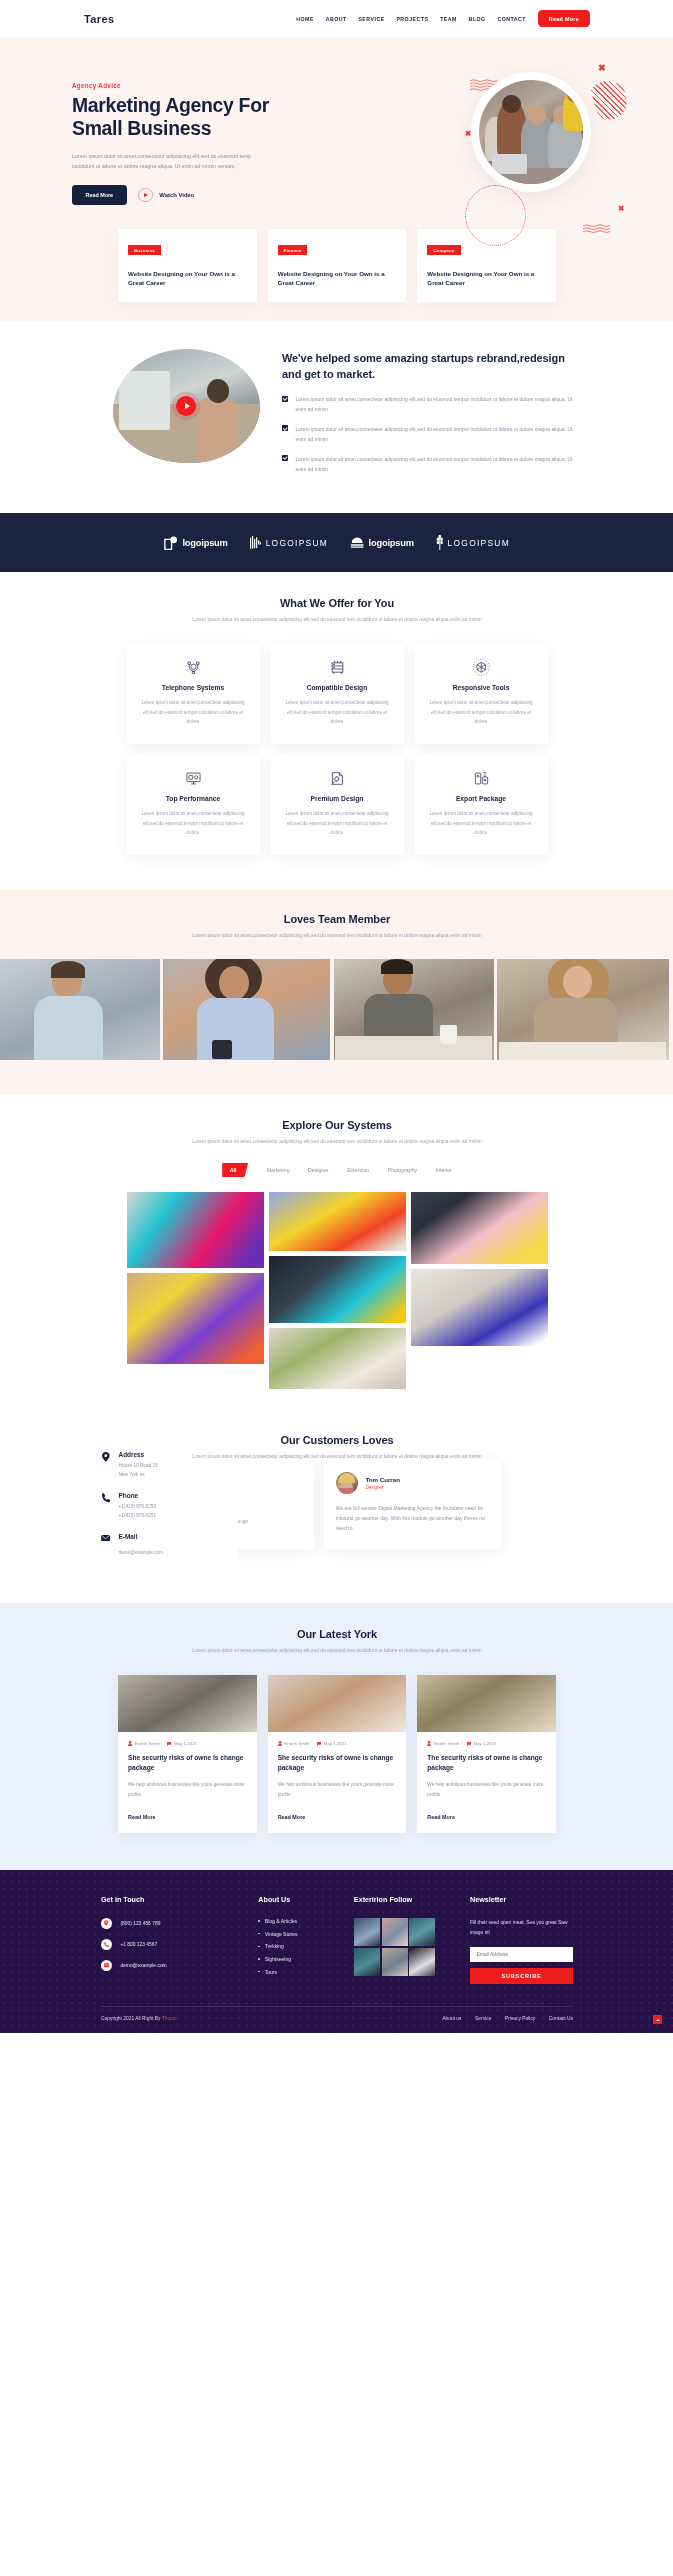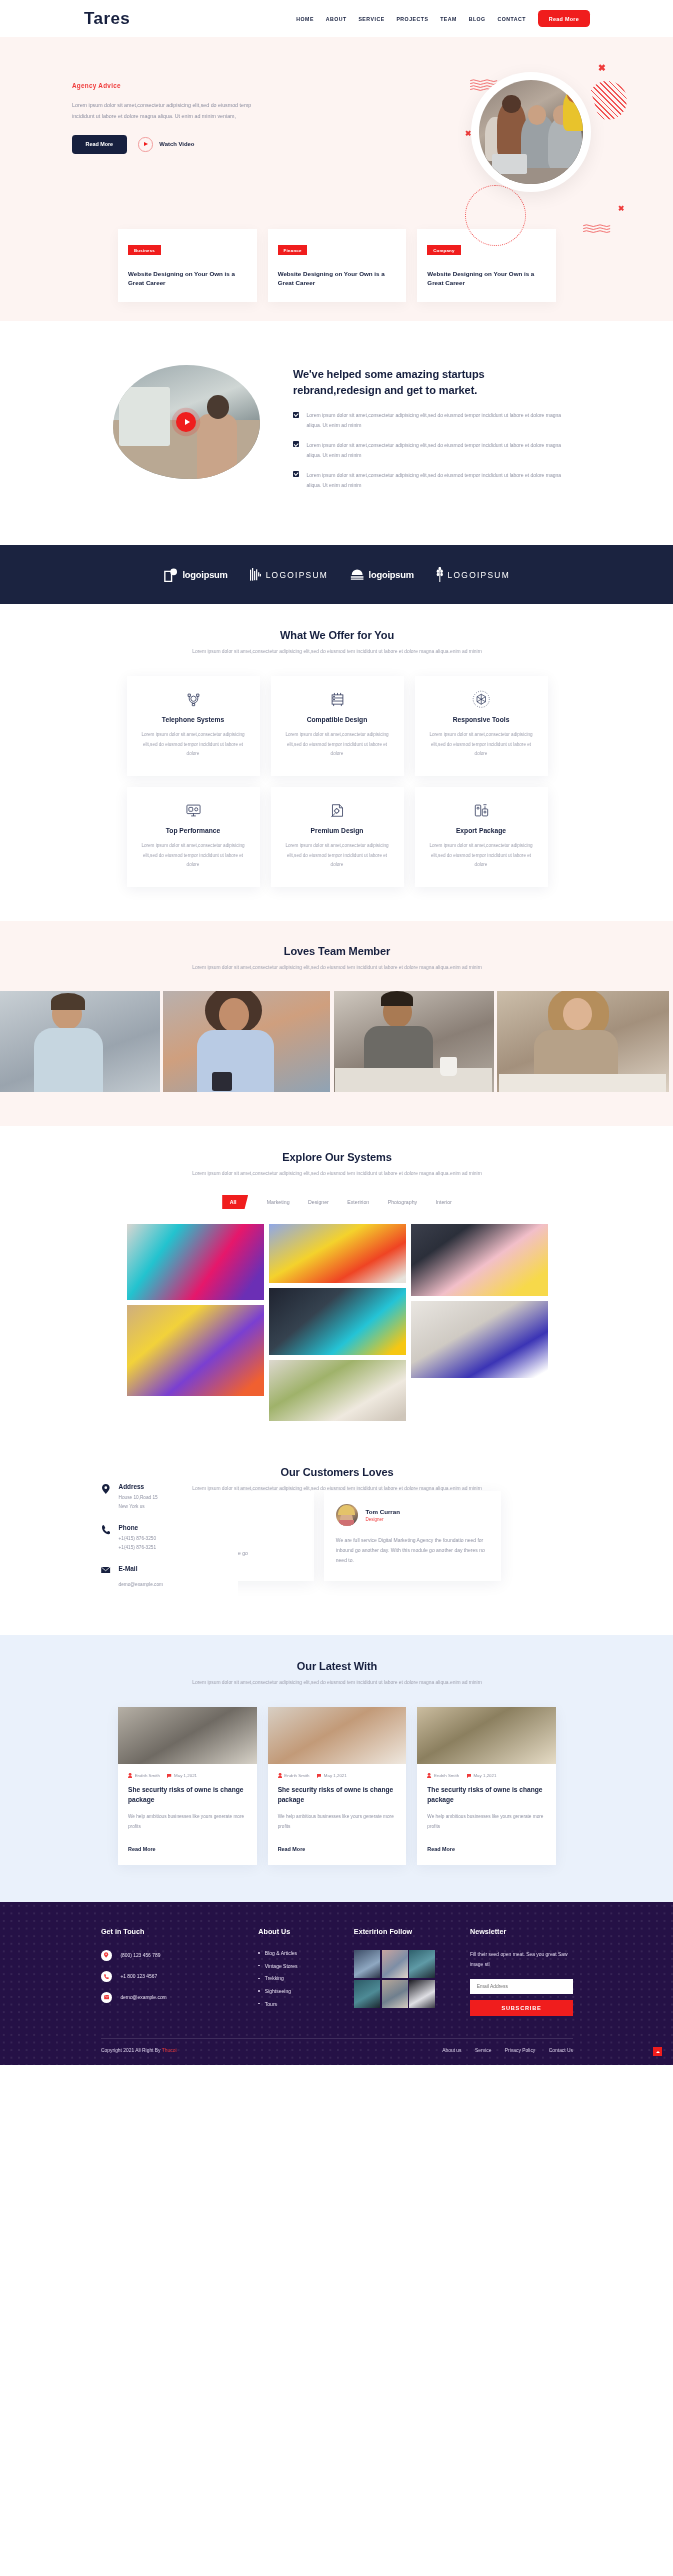--- a/index.html
+++ b/index.html
@@ -12,21 +12,21 @@
     overflow-x:hidden;
   }
   .wrap { width:674px; margin:0 auto; }
   .container { width:438px; margin:0 auto; }
 
   
   .header {
     height:37px; background:#fff; display:flex; align-items:center;
     padding:0 84px; position:relative;
   }
-  .logo { font-size:17px; font-weight:bold; letter-spacing:0.4px; color:#17203f; }
+  .logo { font-size:11px; font-weight:bold; letter-spacing:0.4px; color:#17203f; }
   .nav { margin-left:auto; display:flex; align-items:center; gap:11.8px; }
   .nav a { font-size:5.2px; letter-spacing:0.5px; color:#17203f; text-decoration:none; font-weight:600; }
   .btn-red {
     background:#f01d1d; color:#fff; border:none; border-radius:4.2px;
     font-size:5.4px; font-weight:600; padding:5.9px 11px; cursor:pointer;
     font-family:inherit; letter-spacing:0.3px;
   }
 
   
   .hero { background:#fdf4f2; padding:30px 0 0; position:relative; height:185px; }
@@ -72,21 +72,21 @@
 
   
   .cards3 { background:#fdf4f2; padding:6.7px 0 18.5px; }
   .cards-row { display:flex; gap:11px; width:438px; margin:0 auto; }
   .mini-card { background:#fff; flex:1; padding:11px 10px 14.3px; box-shadow:0 2.5px 11.8px rgba(0,0,0,.045); }
   .tag { display:inline-block; background:#f01d1d; color:#fff; font-size:4.4px; font-weight:600; padding:2.5px 5.9px; letter-spacing:0.2px; }
   .mini-title { font-size:6.2px; font-weight:bold; line-height:1.55; color:#17203f; margin-top:13.5px; }
 
   
   .about { background:#fff; padding:23.6px 0 30px; }
-  .about-row { display:flex; width:472px; margin:16px auto; align-items:flex-start; gap:11px; }
+  .about-row { display:flex; width:472px; margin:0 auto; align-items:flex-start; gap:0; }
   .about-media { width:181px; position:relative; padding-top:5px; }
   .blob {
     width:147px;height:114px;margin-left:11.8px;position:relative;overflow:hidden;
     border-radius:50% 50% 48% 52% / 55% 50% 50% 45%;
     background:linear-gradient(160deg,#9aa7ab 0%,#cfd6d4 40%,#6f7d80 75%,#98a4a6 100%);
   }
   .blob-ring { position:absolute; inset:-5.9px; border-radius:inherit; border:5.9px solid #fff; pointer-events:none; }
   .playbtn {
     position:absolute; left:50%; top:50%; transform:translate(-50%,-50%);
     width:20px;height:20px;border-radius:50%;background:#f01d1d;
@@ -248,20 +248,24 @@
       <a href="#">BLOG</a>
       <a href="#">CONTACT</a>
       <button class="btn-red">Read More</button>
     </div>
   </div>
 
   <div class="hero">
     <div class="hero-inner">
       <div class="hero-left">
         <div class="eyebrow">Agency Advice</div>
+        <div class="hero-h1">
+          <div>Marketing Agency For</div>
+          <div>Small Business</div>
+        </div>
         <div class="hero-p">Lorem ipsum dolor sit amet,consectetur adipisicing elit,sed do eiusmod temp incididunt ut labore et dolore magna aliqua. Ut enim ad minim veniam,</div>
         <div class="hero-actions">
           <button class="btn-dark">Read More</button>
           <div class="watch">
             <div class="play-ring">
                 <div class="play-tri"></div>
               </div>
             <span class="watch-label">Watch Video</span>
           </div>
         </div>
@@ -630,21 +634,21 @@
             </div>
             <div class="testi-text">We are full service Digital Marketing Agency the foundatio need for inbound go another day. With this module go another day theres no need to.</div>
           </div>
         </div>
       </div>
     </div>
   </div>
 
   <div class="news">
     <div class="sec-head container">
-      <div class="sec-title">Our Latest With</div>
+      <div class="sec-title">Our Latest York</div>
       <div class="sec-sub">Lorem ipsum dolor sit amet,consectetur adipisicing elit,sed do eiusmod tem incididunt ut labore et dolore magna aliqua.enim ad minim</div>
     </div>
     <div class="news-grid">
 
       <div class="news-card">
         <div class="news-img ni1"></div>
         <div class="news-body">
           <div class="meta">
             <span>
               <svg width="4.2" height="5" viewBox="0 0 6 7" fill="#ef3b3b">

